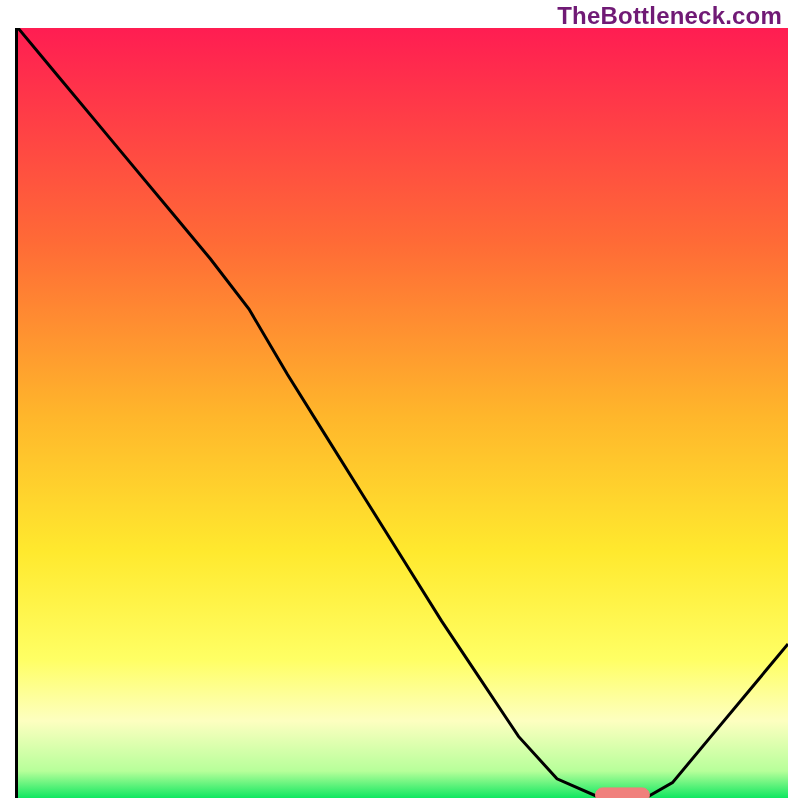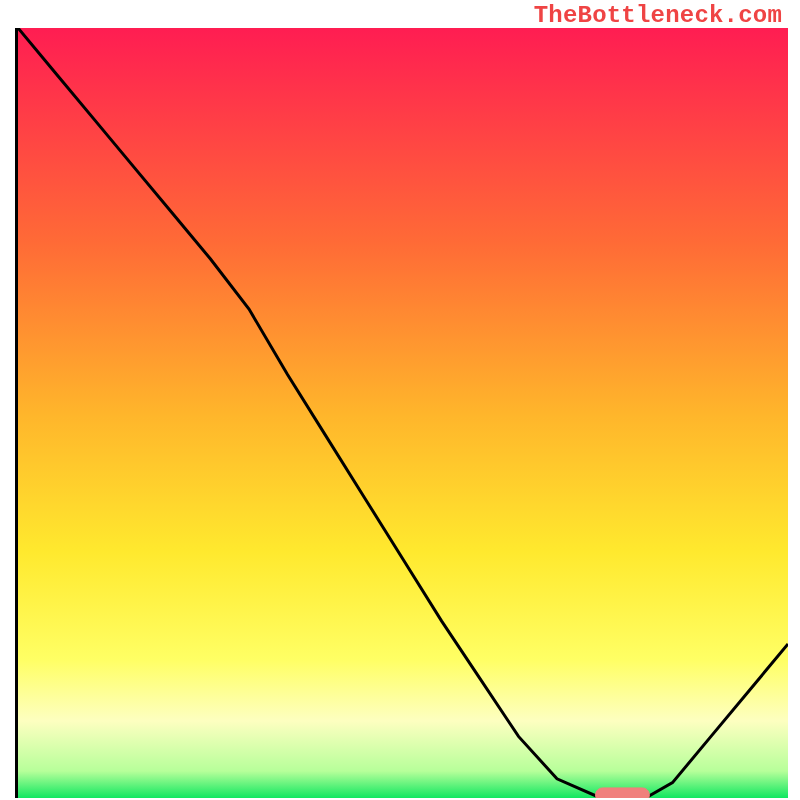--- a/index.html
+++ b/index.html
@@ -9,23 +9,22 @@
     background: #ffffff;
     position: relative;
     font-family: Arial, Helvetica, sans-serif;
   }
   .watermark {
     position: absolute;
     top: 2px;
     right: 18px;
     font-size: 24px;
     font-weight: 600;
-    color: #ef4444;
+    color: #701a75;
     letter-spacing: 0.2px;
-    font-family: Liberation Mono, monospace;
   }
   .plot-frame {
     position: absolute;
     left: 15px;
     top: 28px;
     width: 770px;
     height: 770px;
     border-left: 3px solid #000;
     border-right: 3px solid #000;
     border-bottom: 3px solid #000;

